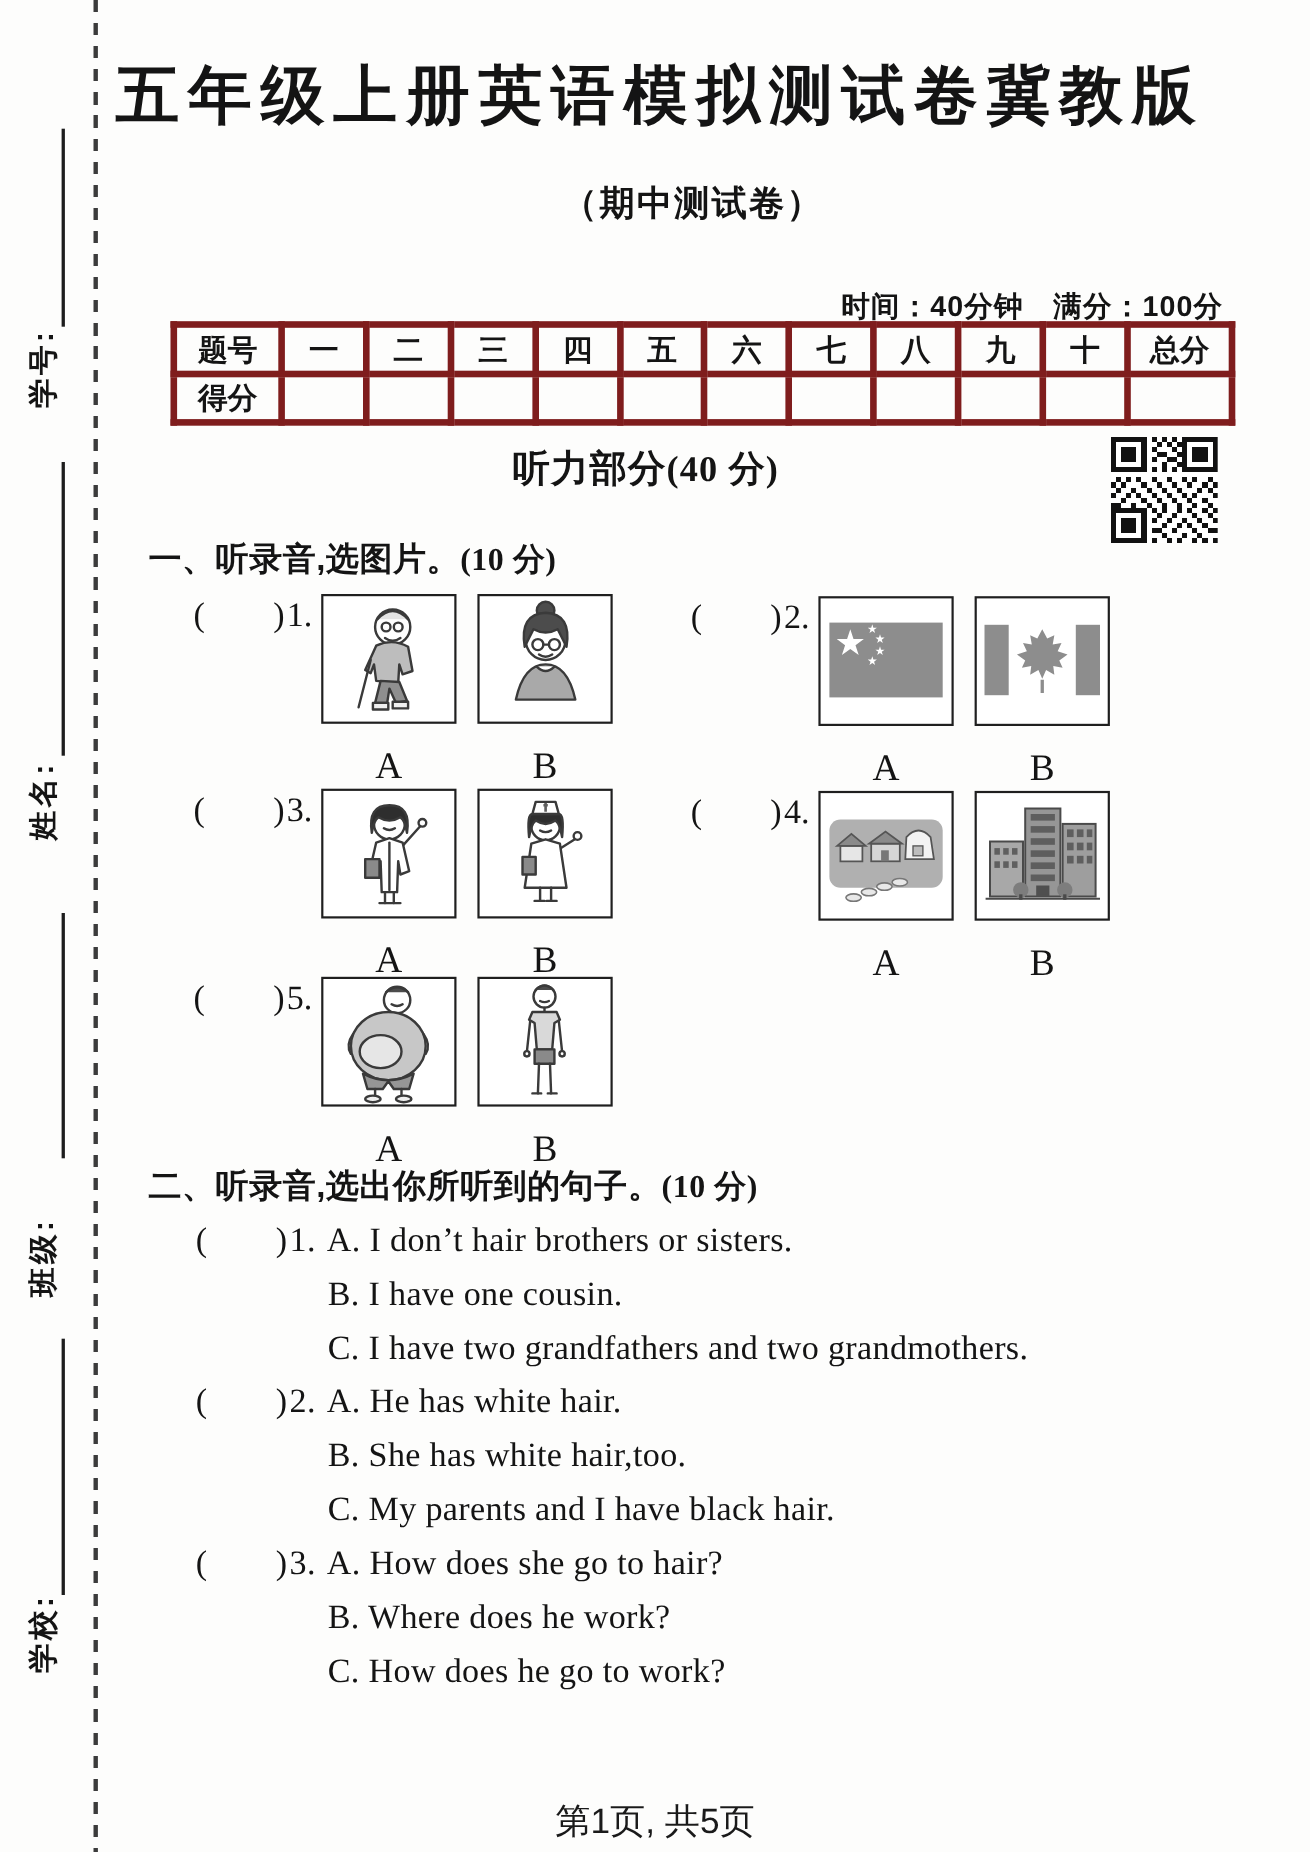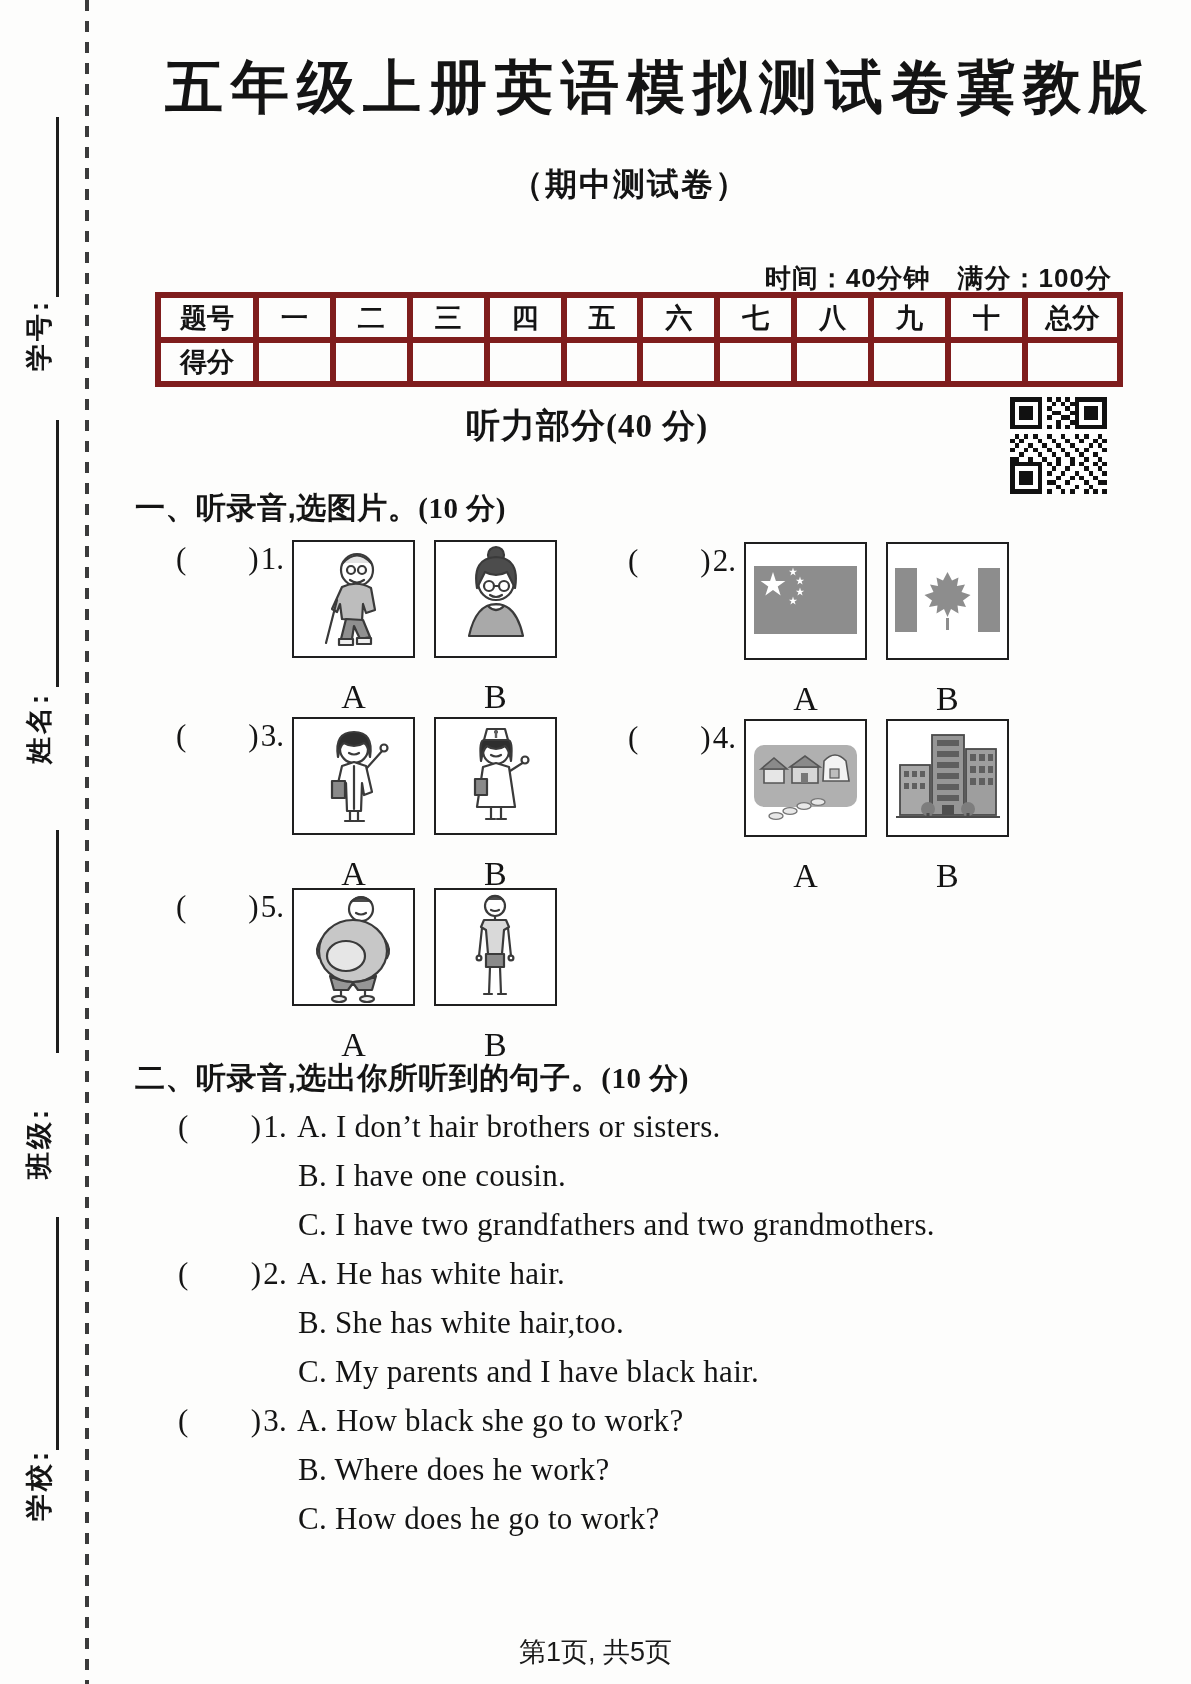--- a/index.html
+++ b/index.html
@@ -17,21 +17,21 @@
   #wl1 { top:117px; height:180px; }
   #wl2 { top:420px; height:267px; }
   #wl3 { top:830px; height:223px; }
   #wl4 { top:1217px; height:233px; }
   .side-label { position:absolute; left:39px; font-size:27px; font-weight:700;
     letter-spacing:3px; white-space:nowrap;
     transform:translate(-50%,-50%) rotate(-90deg); }
   #sl1 { top:335px; } #sl2 { top:728px; } #sl3 { top:1143px; } #sl4 { top:1485px; }
 
   
-  .title { position:absolute; top:57px; left:105px; width:1050px; text-align:right;
+  .title { position:absolute; top:57px; left:105px; width:1050px; text-align:left;
     font-size:58px; font-weight:900; letter-spacing:8px; line-height:1.05; }
   .subtitle { position:absolute; top:163px; left:105px; width:1050px; text-align:center;
     font-size:32px; font-weight:800; letter-spacing:2px; }
   .info-line { position:absolute; top:261px; right:79px; font-size:26px; font-weight:600;
     letter-spacing:1px; }
 
   
   .score-table { position:absolute; left:155px; top:292px; width:968px;
     border-collapse:collapse; table-layout:fixed; }
   .score-table td { border:6px solid #7f1d1d; text-align:center; vertical-align:middle;
@@ -69,21 +69,21 @@
   
   .p2block { position:absolute; left:178px; top:1102px; }
   .p2line { height:49px; display:flex; align-items:center;
     font-family:"Liberation Serif",serif; font-size:31px; letter-spacing:0.3px;
     white-space:nowrap; }
   .p2line.indent { padding-left:120px; }
   .pgroup2 { display:inline-flex; }
   .qnum2 { margin:0 10px 0 2px; }
 
   .footer { position:absolute; top:1634px; left:0; width:100%; text-align:center;
-    font-size:27px; font-weight:500; color:#1a1a1a; }
+    font-size:32px; font-weight:500; color:#1a1a1a; }
 
   svg .ln { stroke:#3a3a3a; stroke-width:2.2; stroke-linecap:round; stroke-linejoin:round; }
 </style>
 </head>
 <body>
 
 <div class="dashed-line"></div>
 <div class="write-line" id="wl1"></div>
 <div class="write-line" id="wl2"></div>
 <div class="write-line" id="wl3"></div>
@@ -451,21 +451,21 @@
       <span>C. My parents and I have black hair.</span>
     </div>
 
   <div class="p2line">
     <span class="pgroup2">
         <span>(</span>
         <span class="pgap"></span>
         <span>)</span>
       </span>
     <span class="qnum2">3.</span>
-    <span>A. How black she go to work?</span>
+    <span>A. How does she go to hair?</span>
   </div>
   <div class="p2line indent">
       <span>B. Where does he work?</span>
     </div>
   <div class="p2line indent">
       <span>C. How does he go to work?</span>
     </div>
 </div>
 
 <div class="footer">第1页, 共5页</div>

